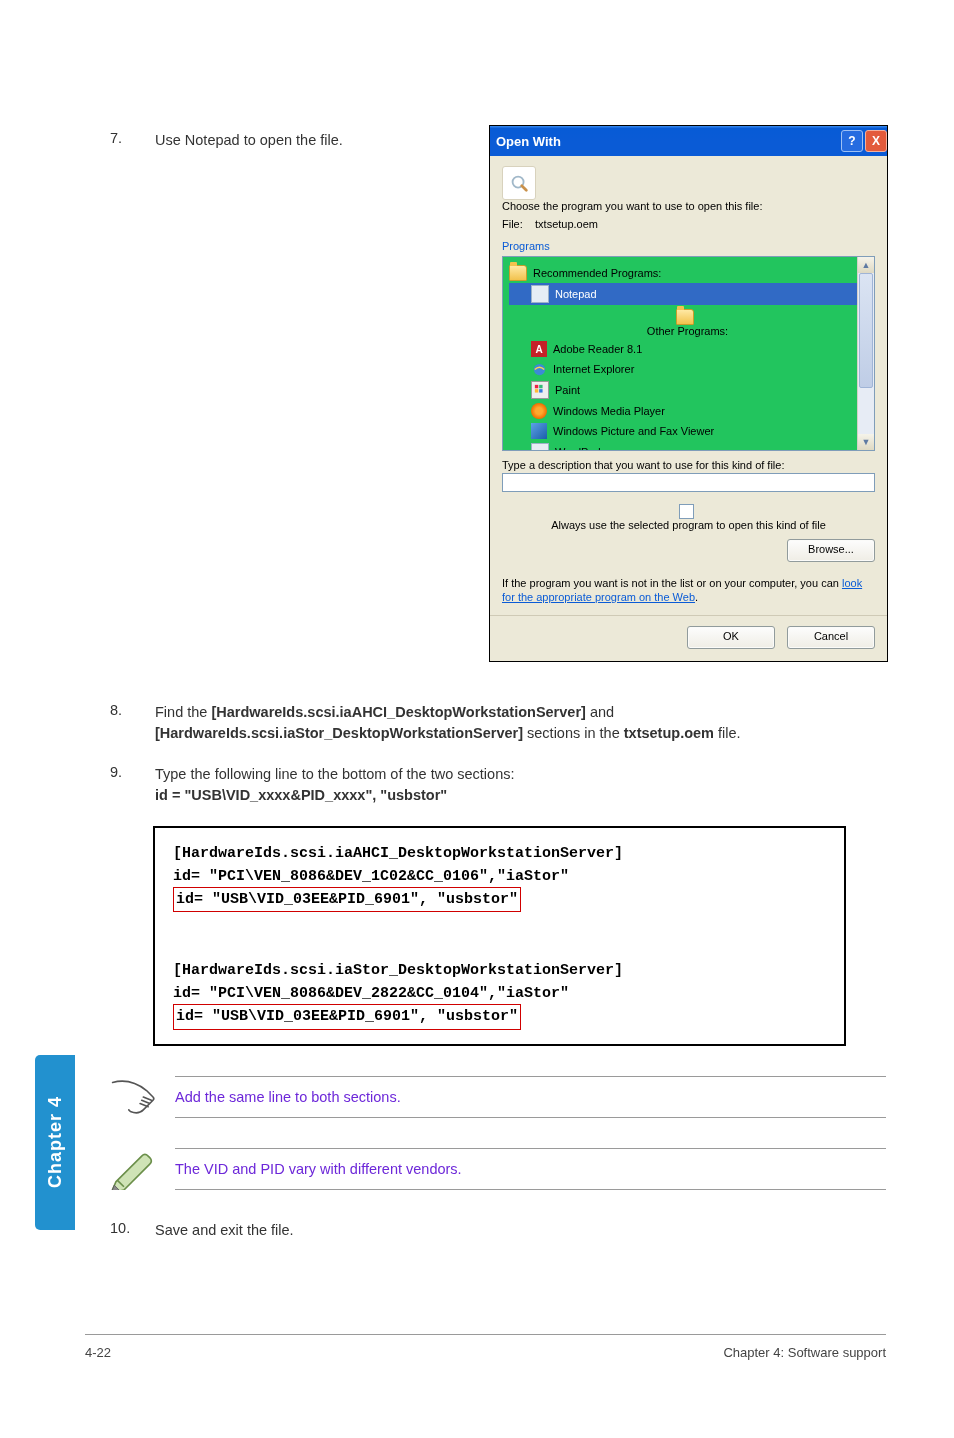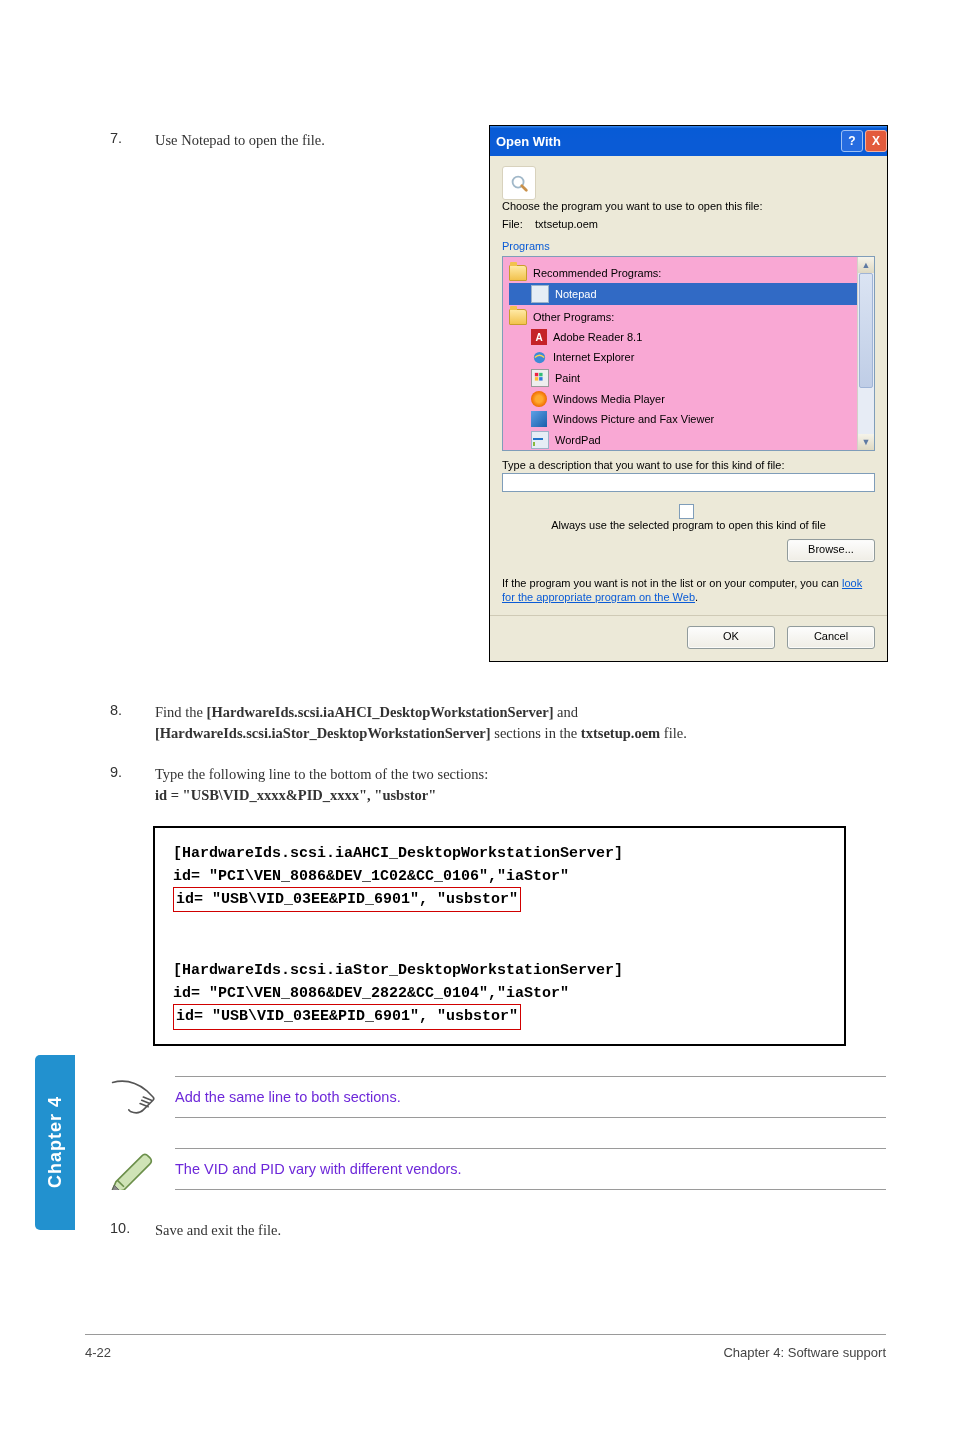--- a/index.html
+++ b/index.html
@@ -31,21 +31,20 @@
     color: #333;
     padding-left: 25px;
   }
   .step-text {
     flex: 1;
     font-size: 14.5px;
     color: #333;
     line-height: 1.45;
     padding-left: 10px;
     padding-right: 15px;
-    font-family: Liberation Serif, serif;
   }
   .step-text b { font-weight: bold; }
   
   .dialog-wrap {
     flex-shrink: 0;
     width: 397px;
     margin-left: auto;
     margin-top: -5px;
   }
   .dialog {
@@ -90,21 +89,21 @@
   }
   .file-icon svg { width:22px; height:22px; }
   .choose-texts { flex:1; }
   .programs-label {
     color: #0a5bd6;
     margin-top: 10px;
     margin-bottom: 4px;
     font-size: 11px;
   }
   .listbox {
-    background:#f9a8d4;
+    background:#22c55e;
     border: 1px solid #7f9db9;
     height: 185px;
     overflow:hidden;
     position:relative;
     padding: 6px 8px 2px 6px;
   }
   .listbox .scrollbar {
     position:absolute; right:0; top:0; bottom:0;
     width:16px;
     background:#efefe6;
@@ -291,21 +290,21 @@
           <div class="programs-label">Programs</div>
           <div class="listbox">
             <div class="folder-line">
               <span class="folder-icn"></span>
               <span>Recommended Programs:</span>
             </div>
             <div class="prog-line selected">
               <span class="mini-icon notepad-mini"></span>
               <span>Notepad</span>
             </div>
-            <div class="folder-line" style="margin-top:2px;">
+            <div class="folder-line" style="margin-top:2px;flex-direction:column;">
               <span class="folder-icn"></span>
               <span>Other Programs:</span>
             </div>
             <div class="prog-line">
               <span class="mini-icon adobe-mini">A</span>
               <span>Adobe Reader 8.1</span>
             </div>
             <div class="prog-line">
               <span class="mini-icon ie-mini">
                 <svg viewBox="0 0 16 16">

